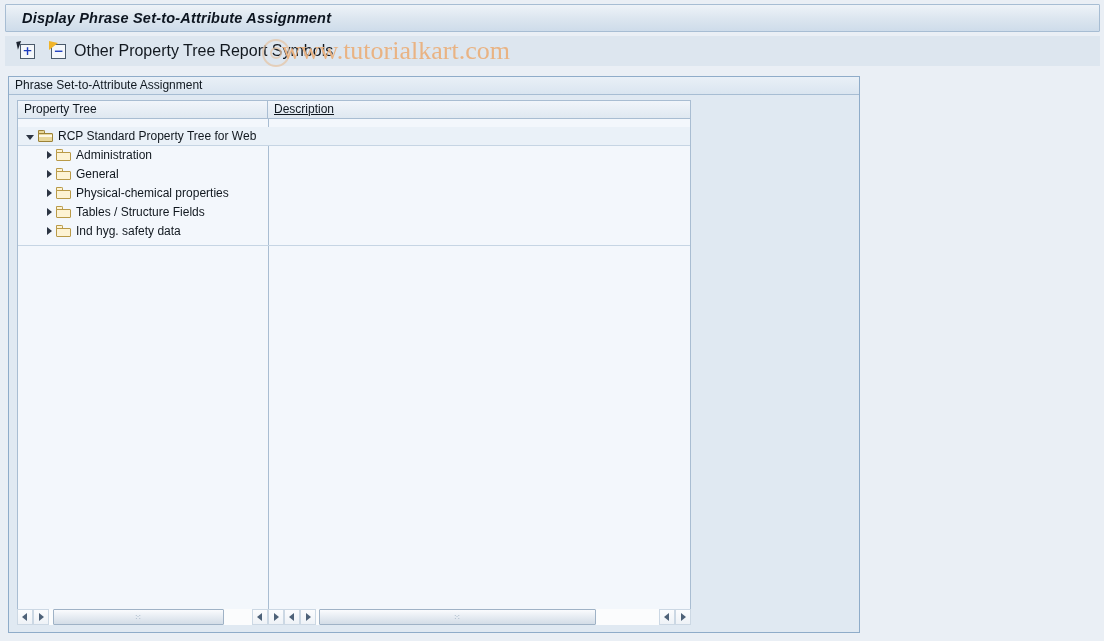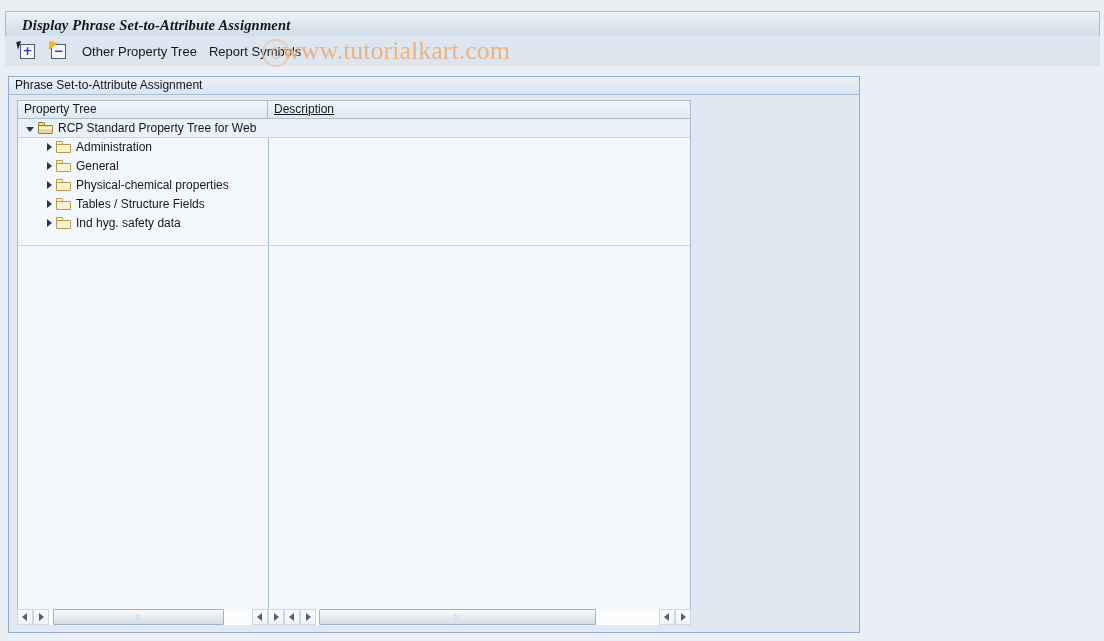--- a/index.html
+++ b/index.html
@@ -21,28 +21,27 @@
   #app {
     position: absolute;
     inset: 0;
     background: #eaeff5;
   }
 
   
   #titlebar {
     position: absolute;
     left: 5px;
-    top: 11px;
+    top: 4px;
     width: 1095px;
     height: 28px;
     box-sizing: border-box;
     background: linear-gradient(180deg, #eef3f8 0%, #dbe5ef 55%, #cedcea 100%);
     border: 1px solid #a7bdd3;
     border-radius: 1px;
-    font-family: Liberation Serif, serif;
   }
   #title-text {
     position: absolute;
     left: 16px;
     top: 5px;
     font-size: 14.5px;
     font-weight: bold;
     font-style: italic;
     letter-spacing: 0.2px;
     color: #0d1520;
@@ -62,22 +61,22 @@
   }
   .tb-icon-btn {
     width: 22px;
     height: 22px;
     margin-left: 9px;
     position: relative;
     cursor: default;
   }
   .tb-icon-btn:first-child { margin-left: 12px; }
   .tb-text-btn {
-    margin-left: 12px;
-    font-size: 13px;
+    margin-left: 4px;
+    font-size: 16px;
     color: #12181f;
     white-space: nowrap;
     cursor: default;
   }
 
   
   .glyph-box {
     position: absolute;
     left: 3px;
     top: 4px;
@@ -219,21 +218,21 @@
     position: absolute;
     left: 250px;
     top: 0;
     bottom: 0;
     width: 1px;
     background: #a9bdd2;
   }
   
   #row-block {
     position: absolute;
-    left: 0; top: 0; right: 0;
+    left: 0; top: 8px; right: 0;
   }
   .grid-row {
     display: flex;
     height: 18px;
     align-items: center;
     border-bottom: 1px solid transparent;
   }
   .grid-row.root-row {
     background: #eaf1f8;
     border-bottom: 1px solid #c6d5e4;

